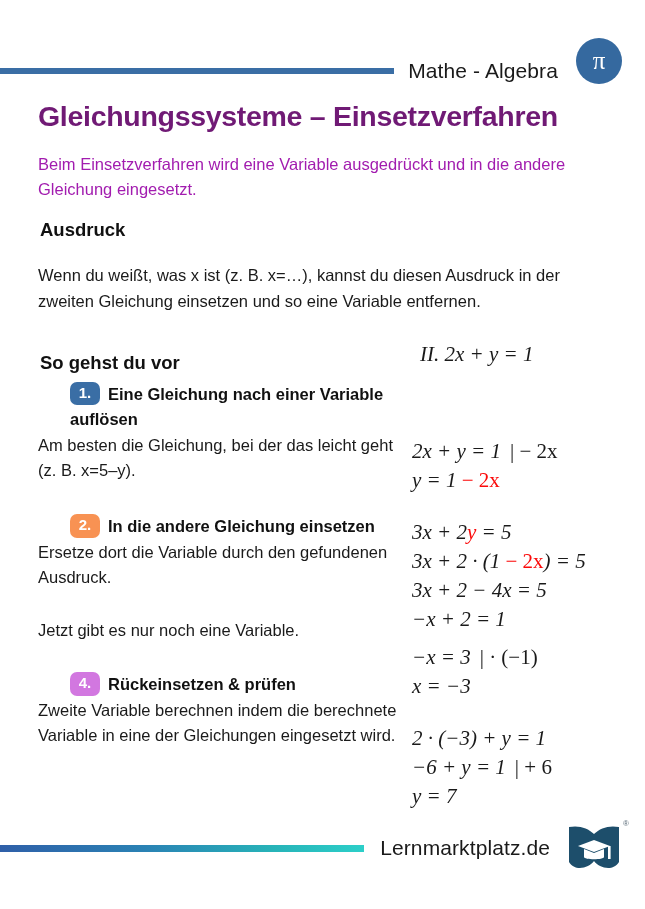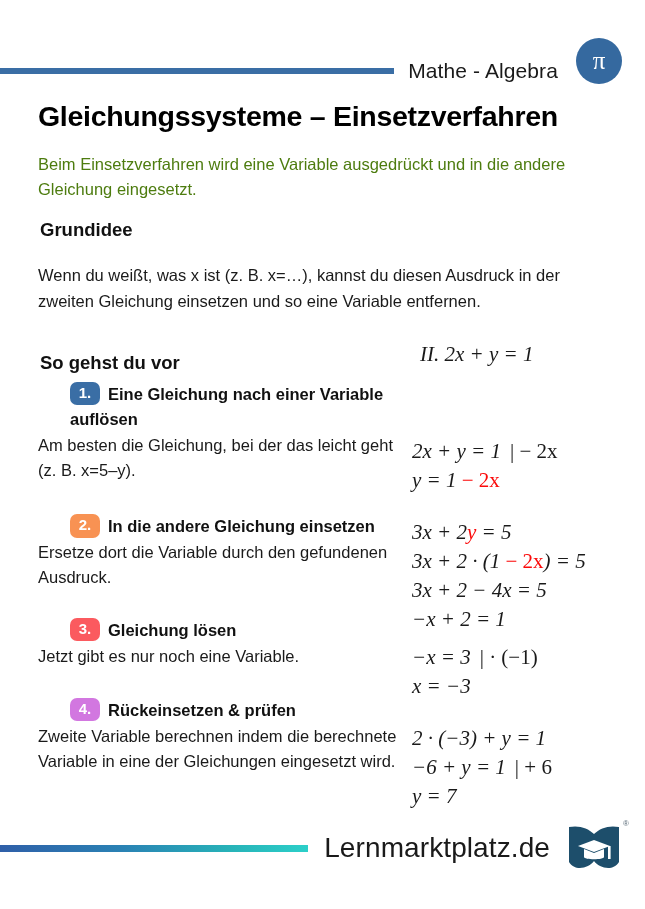--- a/index.html
+++ b/index.html
@@ -62,32 +62,32 @@
 
   
   .doc-title {
     position: absolute;
     top: 100px;
     left: 38px;
     width: 590px;
     font-size: 28.5px;
     font-weight: bold;
     letter-spacing: -0.3px;
-    color: #000000;
+    color: #701a75;
   }
 
   
   .intro {
     position: absolute;
     top: 152px;
     left: 38px;
     width: 565px;
     font-size: 16.5px;
     line-height: 1.52;
-    color: #4d7c0f;
+    color: #a21caf;
   }
 
   .section-head {
     font-size: 18.5px;
     font-weight: bold;
     color: #111;
   }
 
   .grundidee-head {
     position: absolute;
@@ -189,21 +189,21 @@
     display: flex;
     align-items: center;
   }
   .footer-rule {
     flex: 1 1 auto;
     height: 7px;
     background: linear-gradient(90deg, #2f5fa8 0%, #2a82b4 40%, #27b3b8 75%, #2ccfc9 100%);
     margin-right: 16px;
   }
   .footer-brand {
-    font-size: 28px;
+    font-size: 21px;
     color: #1a1a1a;
     white-space: nowrap;
     letter-spacing: 0.1px;
   }
   .lm-logo {
     position: relative;
     width: 56px;
     height: 56px;
     margin-left: 16px;
     margin-right: 23px;
@@ -230,21 +230,21 @@
       <svg width="30" height="30" viewBox="0 0 30 30" aria-hidden="true">
         <text x="15" y="23" text-anchor="middle" font-family="Liberation Serif, serif" font-size="25" fill="#ffffff">π</text>
       </svg>
     </div>
   </div>
 
   <h1 class="doc-title">Gleichungssysteme – Einsetzverfahren</h1>
 
   <p class="intro">Beim Einsetzverfahren wird eine Variable ausgedrückt und in die andere Gleichung eingesetzt.</p>
 
-  <div class="section-head grundidee-head">Grundidee</div>
+  <div class="section-head grundidee-head">Ausdruck</div>
   <p class="grundidee-body">Wenn du weißt, was x ist (z. B. x=…), kannst du diesen Ausdruck in der zweiten Gleichung einsetzen und so eine Variable entfernen.</p>
 
   <div class="section-head vorgehen-head">So gehst du vor</div>
 
   <div class="steps">
 
     <div class="step step-1">
       <div class="step-head">
         <span class="step-badge" style="background:#3a6ea5">1.</span><span>Eine Gleichung nach einer Variable auflösen</span>
       </div>
@@ -252,23 +252,20 @@
     </div>
 
     <div class="step step-2">
       <div class="step-head">
         <span class="step-badge" style="background:#f89253">2.</span><span>In die andere Gleichung einsetzen</span>
       </div>
       <div class="step-body">Ersetze dort die Variable durch den gefundenen Ausdruck.</div>
     </div>
 
     <div class="step step-3">
-      <div class="step-head">
-        <span class="step-badge" style="background:#fb5a5f">3.</span><span>Gleichung lösen</span>
-      </div>
       <div class="step-body">Jetzt gibt es nur noch eine Variable.</div>
     </div>
 
     <div class="step step-4">
       <div class="step-head">
         <span class="step-badge" style="background:#d277e0">4.</span><span>Rückeinsetzen &amp; prüfen</span>
       </div>
       <div class="step-body">Zweite Variable berechnen indem die berechnete Variable in eine der Gleichungen eingesetzt wird.</div>
     </div>
 

